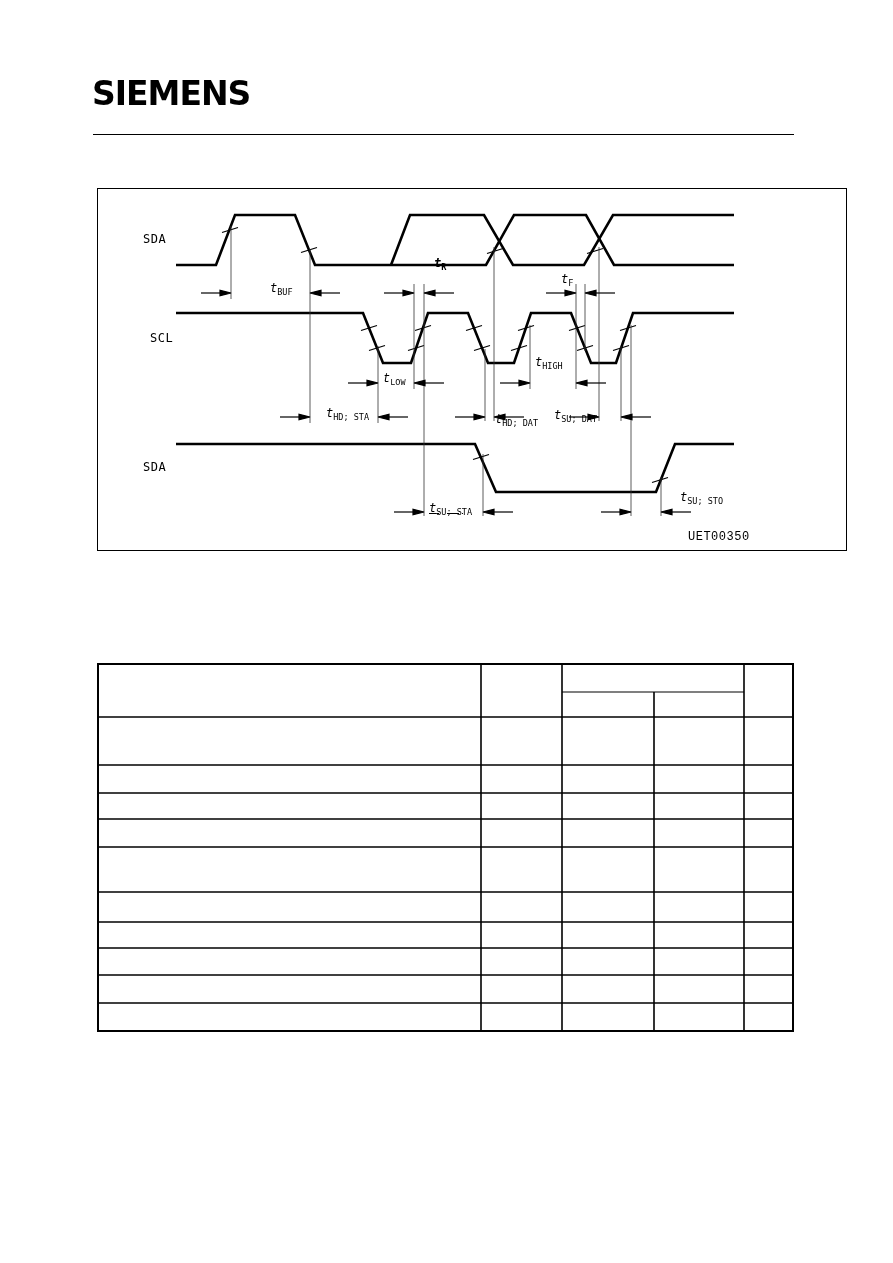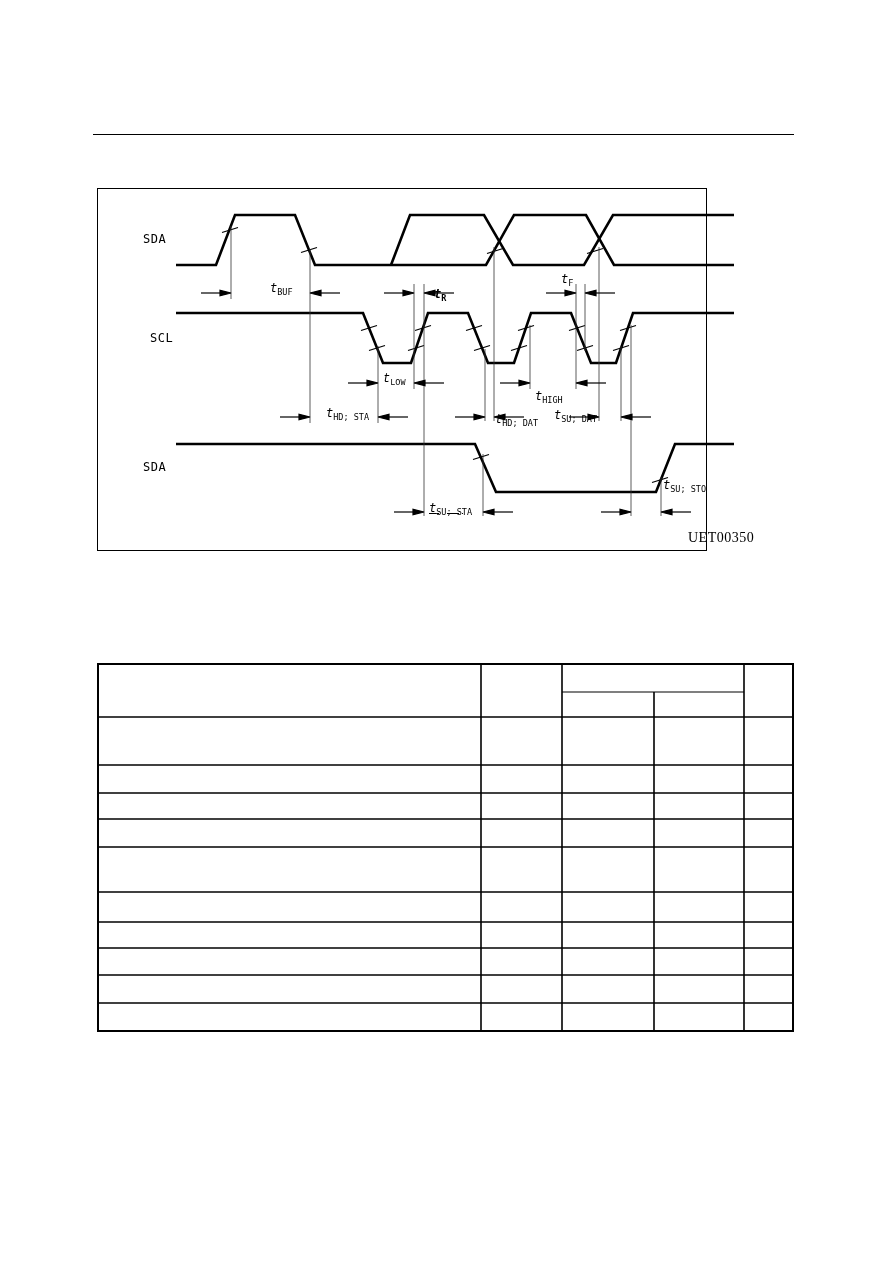--- a/index.html
+++ b/index.html
@@ -10,49 +10,50 @@
   #brand{
     position:absolute;left:92px;top:74px;
     font-family:"DejaVu Sans", "Liberation Sans", sans-serif;
     font-weight:700;font-size:33px;letter-spacing:-1px;color:#000;
   }
   #header-rule{
     position:absolute;left:93px;top:134px;width:701px;height:0;
     border-top:1.6px solid #000;
   }
   #figure-frame{
-    position:absolute;left:97px;top:188px;width:610px;height:363px;
+    position:absolute;left:97px;top:188px;width:750px;height:363px;
     border:1.6px solid #000;box-sizing:border-box;
   }
   #figure-frame svg{position:absolute;left:0;top:0;}
   .sig-label{
     position:absolute;font-size:12px;letter-spacing:0.5px;color:#000;
     font-family:"DejaVu Sans Mono", monospace;
   }
   .t-label{
     position:absolute;white-space:nowrap;color:#000;
     font-family:"DejaVu Sans Mono", monospace;font-size:12px;line-height:12px;
   }
   .t-label i{font-style:italic;font-size:12px;}
   .t-label sub{
     font-size:8.5px;vertical-align:baseline;position:relative;top:3px;letter-spacing:0px;
   }
   #figure-id{
-    position:absolute;font-size:14px;letter-spacing:0.5px;color:#000;
-    font-family:Liberation Serif, serif;
+    position:absolute;font-size:12px;letter-spacing:0.5px;color:#000;
+    font-family:Liberation Mono, monospace;
   }
   #char-table{
     position:absolute;left:97px;top:663px;width:697px;height:369px;
   }
 </style>
 </head>
 <body>
 
 <div id="page">
 
+  <div id="brand">SIEMENS</div>
   <div id="header-rule"></div>
 
   <div id="figure-frame">
     <svg width="694" height="360" viewBox="0 0 694 360">
       <g stroke="#000" stroke-width="2.6" fill="none" stroke-linejoin="miter" stroke-linecap="butt">
 
         <polyline points="78,76 118,76 137,26 197,26 217,76 388,76 416,26 488,26 516,76 636,76"></polyline>
 
         <polyline points="293,76 312,26 386,26 415,76 486,76 515,26 636,26"></polyline>
 
@@ -154,45 +155,45 @@
       </g>
     </svg>
 
     <div class="sig-label" style="left:45px;top:43px;">SDA</div>
     <div class="sig-label" style="left:52px;top:142px;">SCL</div>
     <div class="sig-label" style="left:45px;top:271px;">SDA</div>
 
     <div class="t-label" style="left:172px;top:93px;">
       <i>t</i><sub>BUF</sub>
     </div>
-    <div class="t-label" style="left:336px;top:99px;font-weight:bold;">
+    <div class="t-label" style="left:336px;top:68px;font-weight:bold;">
       <i>t</i><sub>R</sub>
     </div>
     <div class="t-label" style="left:451px;top:84px;margin-left:12px;">
       <i>t</i><sub>F</sub>
     </div>
     <div class="t-label" style="left:285px;top:184px;font-family:Liberation Mono, monospace;">
       <i>t</i><sub>LOW</sub>
     </div>
-    <div class="t-label" style="left:437px;top:201px;">
+    <div class="t-label" style="left:437px;top:167px;">
       <i>t</i><sub>HIGH</sub>
     </div>
     <div class="t-label" style="left:228px;top:218px;">
       <i>t</i><sub>HD; STA</sub>
     </div>
     <div class="t-label" style="left:397px;top:224px;">
       <i>t</i><sub>HD; DAT</sub>
     </div>
     <div class="t-label" style="left:456px;top:220px;">
       <i>t</i><sub>SU; DAT</sub>
     </div>
     <div class="t-label" style="left:331px;top:313px;text-decoration:underline;">
       <i>t</i><sub>SU; STA</sub>
     </div>
-    <div class="t-label" style="left:565px;top:290px;">
+    <div class="t-label" style="left:565px;top:302px;padding-left:17px;">
       <i>t</i><sub>SU; STO</sub>
     </div>
 
     <div id="figure-id" style="left:590px;top:341px;">UET00350</div>
   </div>
 
   <svg id="char-table" width="697" height="369" viewBox="0 0 697 369">
     <g stroke="#000" stroke-width="2" fill="none">
       <rect x="1" y="1" width="695" height="367"></rect>
     </g>

